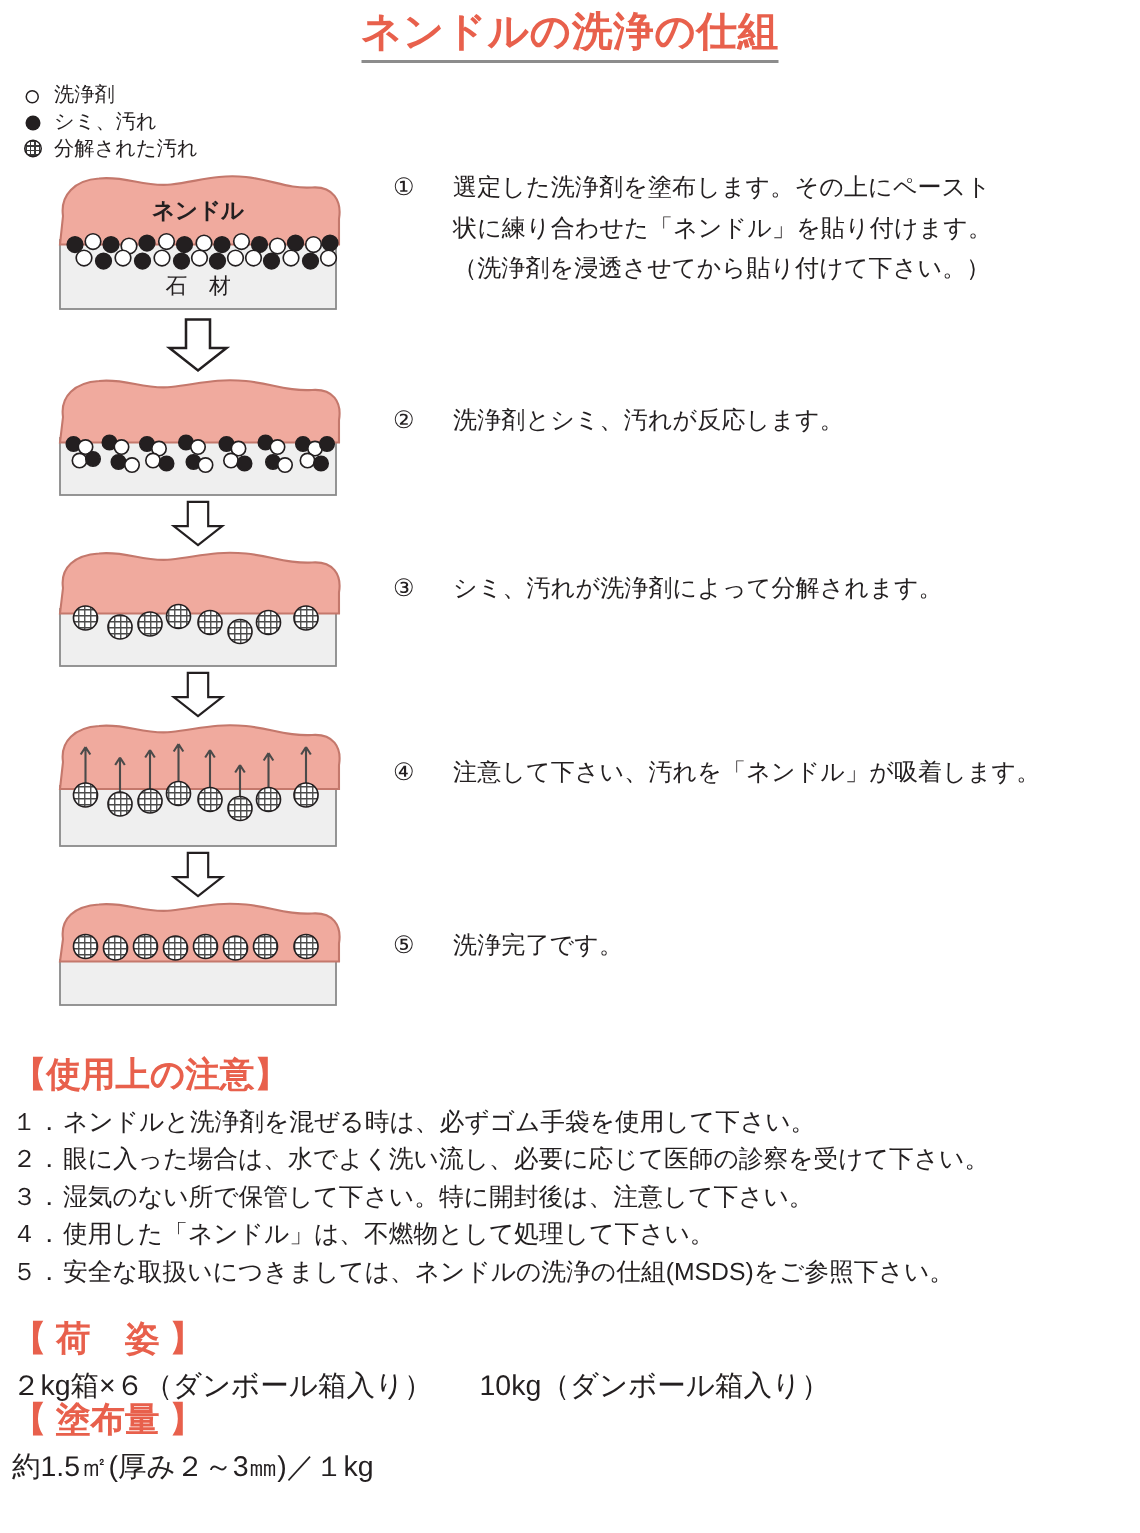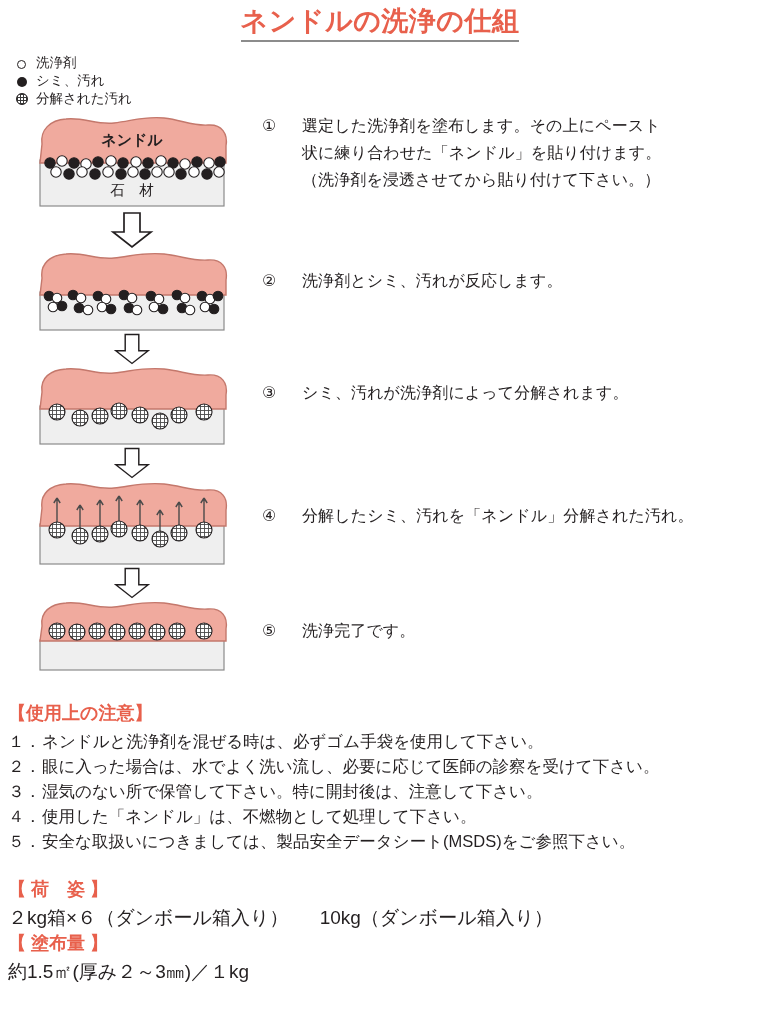--- a/index.html
+++ b/index.html
@@ -131,21 +131,21 @@
 
   
   .section {
     position: absolute;
     left: 8px;
     width: 748px;
   }
   .sec-head {
     color: #e8604c;
     font-weight: bold;
-    font-size: 18px;
+    font-size: 23px;
     line-height: 1.3;
     margin-bottom: 4px;
   }
   .note-line {
     font-size: 16.5px;
     line-height: 25px;
     display: flex;
   }
   .note-num {
     flex: 0 0 34px;
@@ -382,21 +382,21 @@
   <div class="step" style="top:155px">
     <span class="step-num">②</span>
     <span class="step-text">洗浄剤とシミ、汚れが反応します。</span>
   </div>
   <div class="step" style="top:267px">
     <span class="step-num">③</span>
     <span class="step-text">シミ、汚れが洗浄剤によって分解されます。</span>
   </div>
   <div class="step" style="top:390px">
     <span class="step-num">④</span>
-    <span class="step-text">分解したシミ、汚れを「ネンドル」分解された汚れ。</span>
+    <span class="step-text">注意して下さい、汚れを「ネンドル」が吸着します。</span>
   </div>
   <div class="step" style="top:505px">
     <span class="step-num">⑤</span>
     <span class="step-text">洗浄完了です。</span>
   </div>
 </div>
 
 <div class="section" style="top:702px">
   <div class="sec-head">【使用上の注意】</div>
   <div class="note-line">
@@ -410,21 +410,21 @@
   <div class="note-line">
     <span class="note-num">３．</span>
     <span class="note-body">湿気のない所で保管して下さい。特に開封後は、注意して下さい。</span>
   </div>
   <div class="note-line">
     <span class="note-num">４．</span>
     <span class="note-body">使用した「ネンドル」は、不燃物として処理して下さい。</span>
   </div>
   <div class="note-line">
     <span class="note-num">５．</span>
-    <span class="note-body">安全な取扱いにつきましては、製品安全データシート(MSDS)をご参照下さい。</span>
+    <span class="note-body">安全な取扱いにつきましては、ネンドルの洗浄の仕組(MSDS)をご参照下さい。</span>
   </div>
 </div>
 
 <div class="section" style="top:878px">
   <div class="sec-head">【 荷　姿 】</div>
   <div class="sec-body pack-line">
     <span>２kg箱×６（ダンボール箱入り）</span>
     <span>10kg（ダンボール箱入り）</span>
   </div>
 </div>

